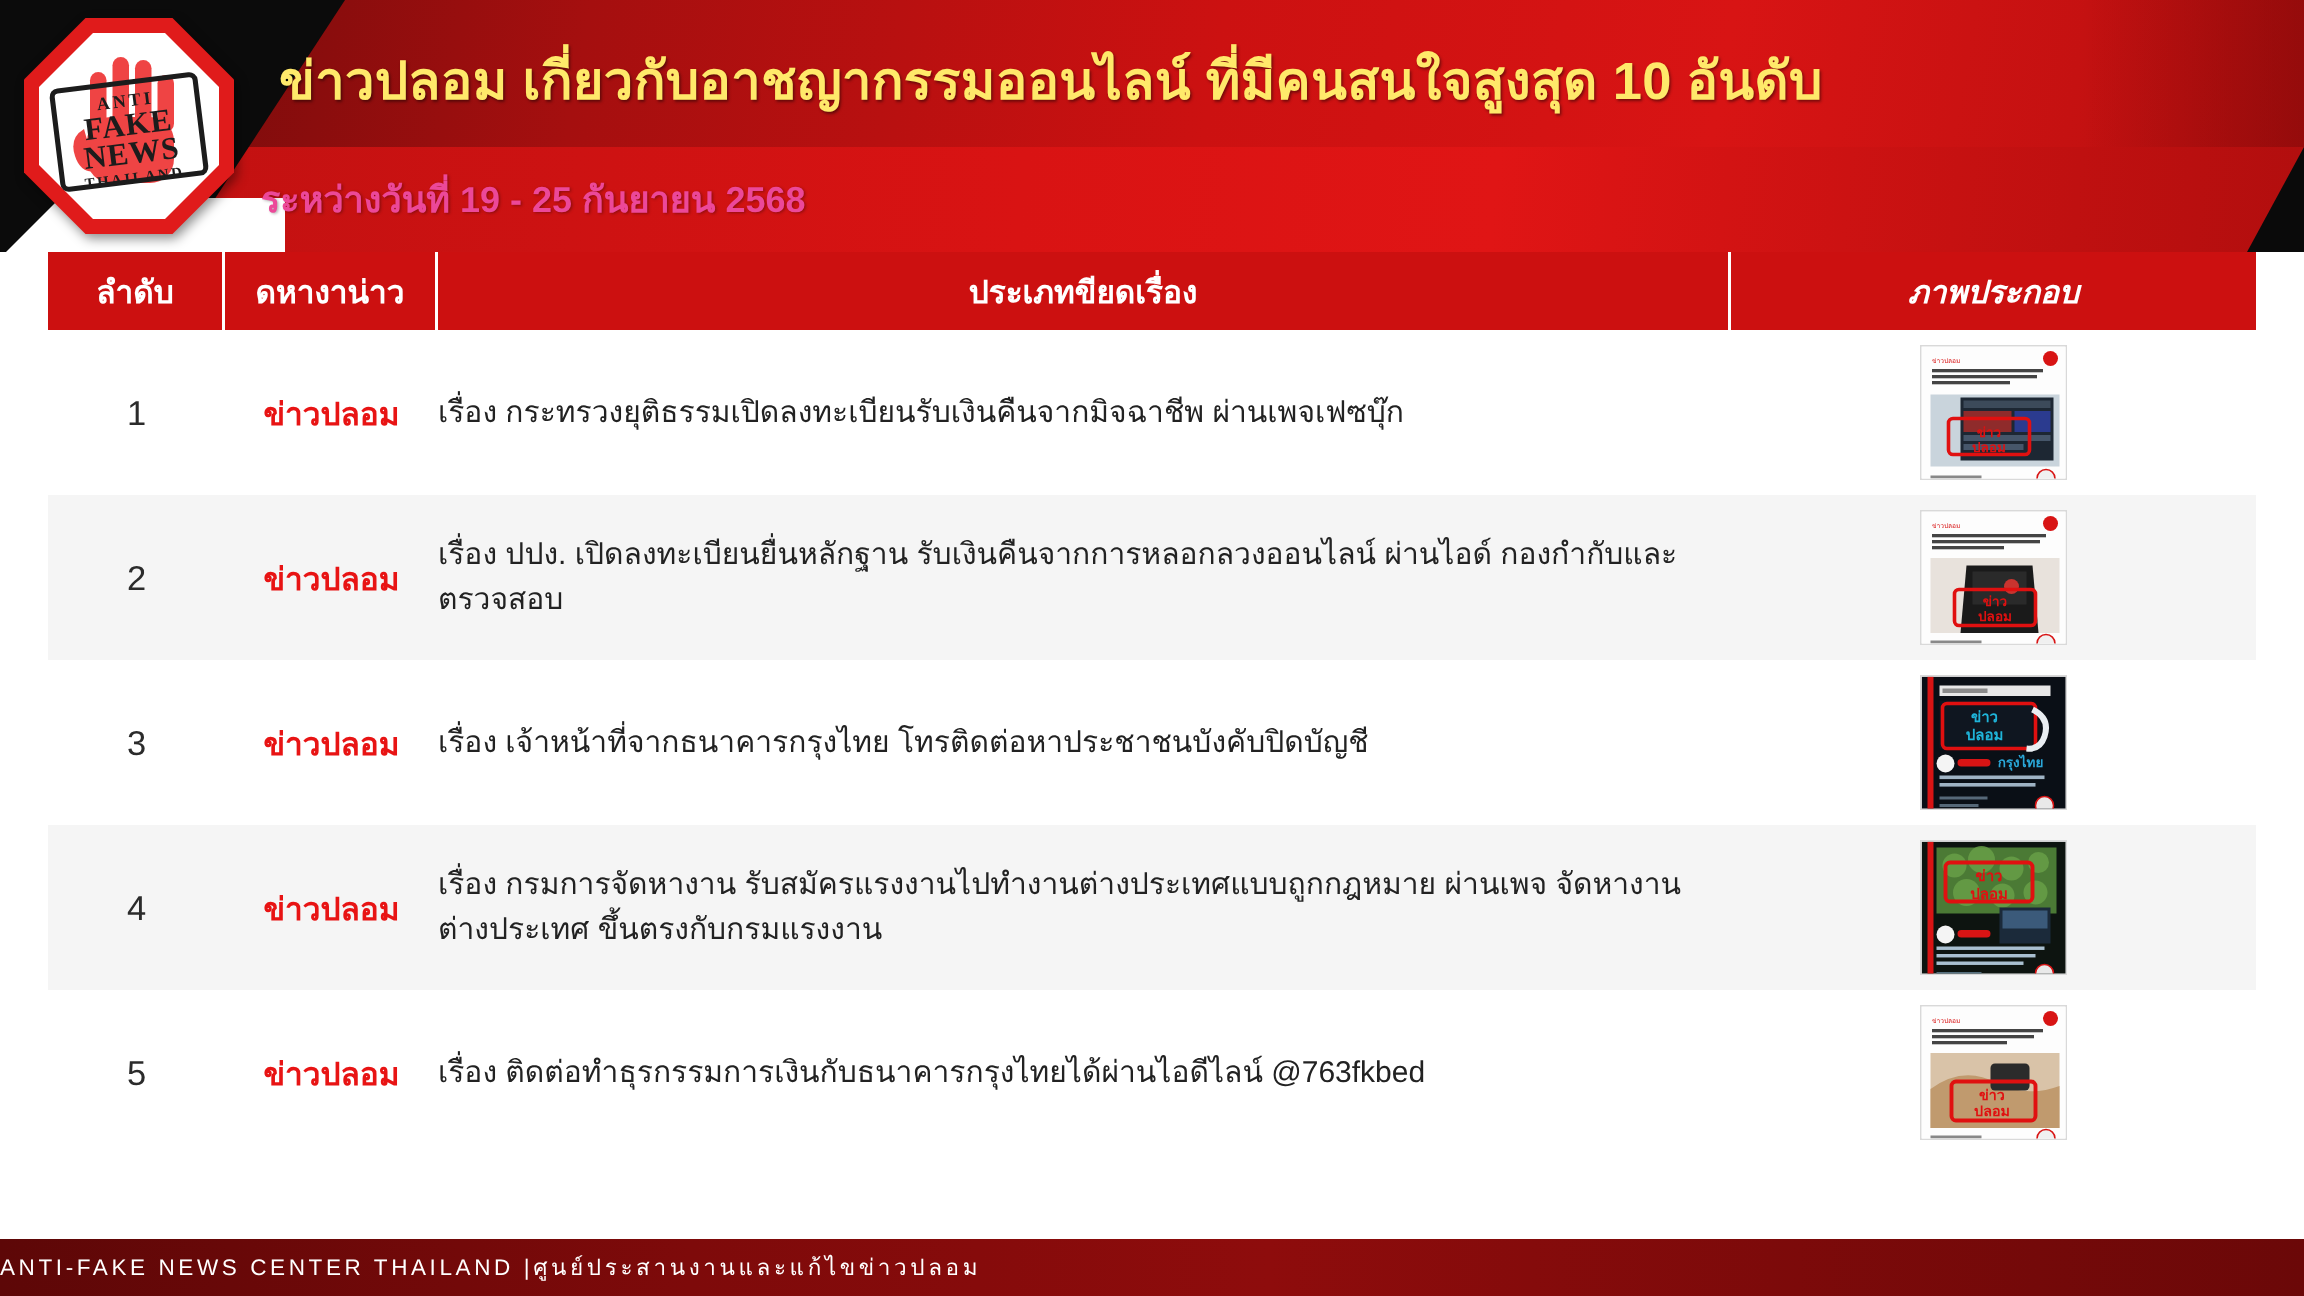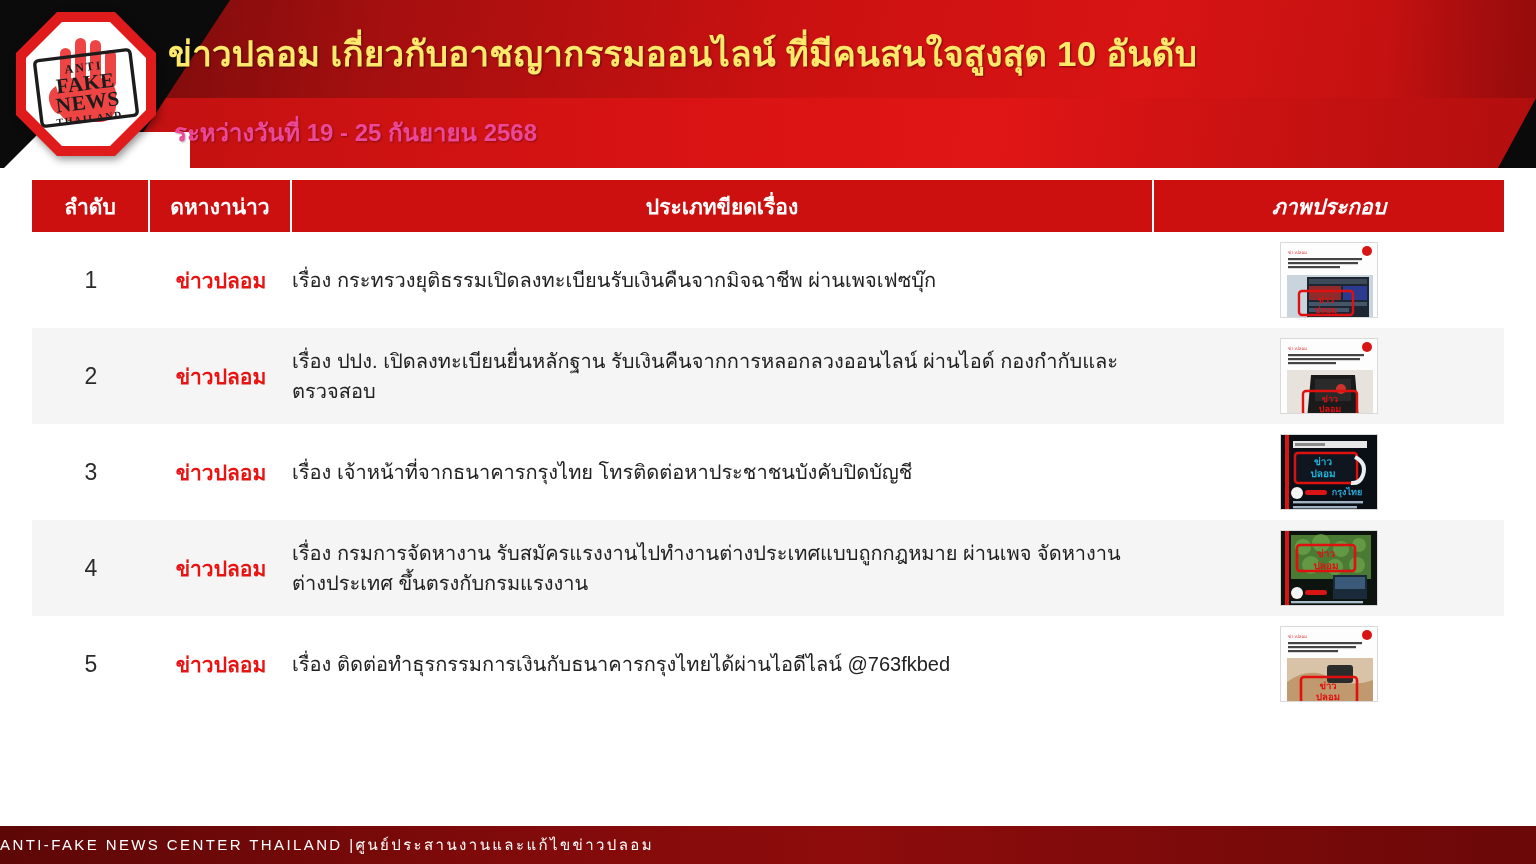--- a/index.html
+++ b/index.html
@@ -63,21 +63,21 @@
   .header-wedge-white {
     position: absolute;
     left: 0; top: 132px;
     width: 190px; height: 40px;
     background: #ffffff;
     clip-path: polygon(40px 0, 190px 0, 190px 40px, 0 40px);
   }
 
   .header-title {
     position: absolute;
-    left: 168px; top: 26px;
+    left: 186px; top: 26px;
     width: 1330px;
     color: #ffe96a;
     font-size: 35px;
     font-weight: bold;
     letter-spacing: 0.2px;
     text-shadow: 1px 1px 2px rgba(0,0,0,0.45);
     white-space: nowrap;
   }
 
   .header-date {
@@ -101,21 +101,21 @@
   .logo svg { display: block; width: 148px; height: 152px; }
   .logo-stamp-text {
     font-family: "Liberation Serif", "DejaVu Serif", serif;
     font-weight: bold;
     fill: #1c1c1c;
   }
 
   
   .table-wrap {
     position: absolute;
-    left: 32px; top: 180px;
+    left: 32px; top: 168px;
     width: 1472px;
   }
   table.news {
     width: 1472px;
     border-collapse: separate;
     border-spacing: 0;
     table-layout: fixed;
   }
   table.news thead th {
     background: #cc1010;
@@ -159,21 +159,21 @@
     line-height: 1.52;
     padding-left: 24px;
     padding-right: 26px;
   }
   td.cell-image { text-align: center; }
 
   
   .thumb {
     display: inline-block;
     width: 98px;
-    height: 76px;
+    height: 90px;
     position: relative;
     overflow: hidden;
     border: 1px solid #d9d9d9;
     background: #ffffff;
     vertical-align: middle;
   }
   .thumb svg { display: block; width: 98px; height: 98px; }
 
   
   .footer {

